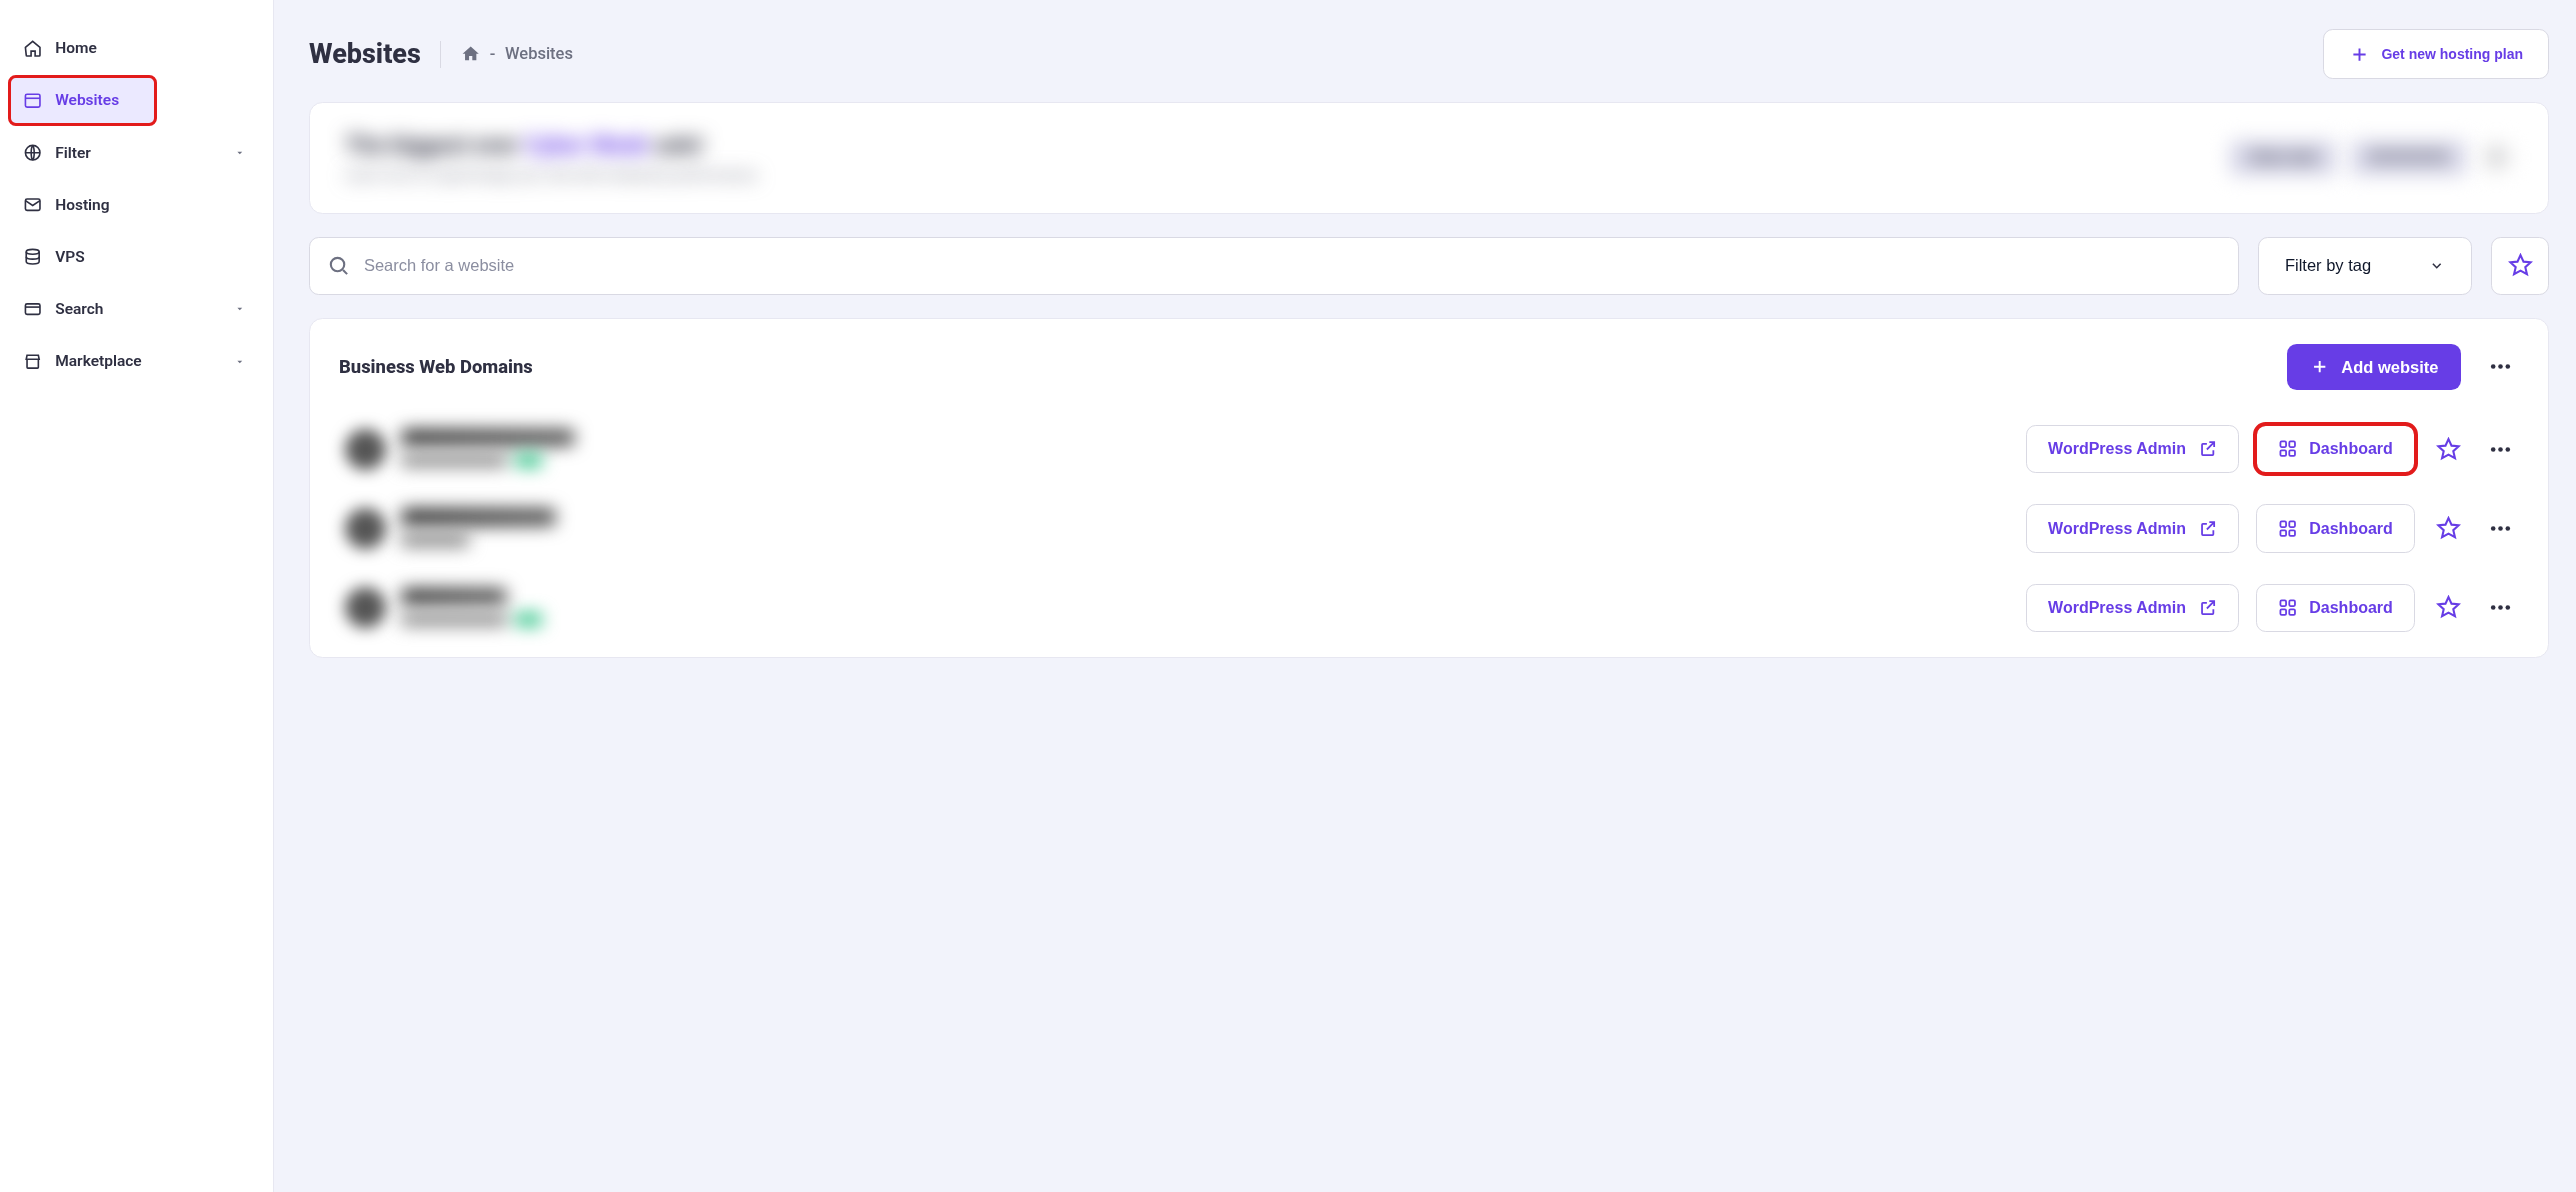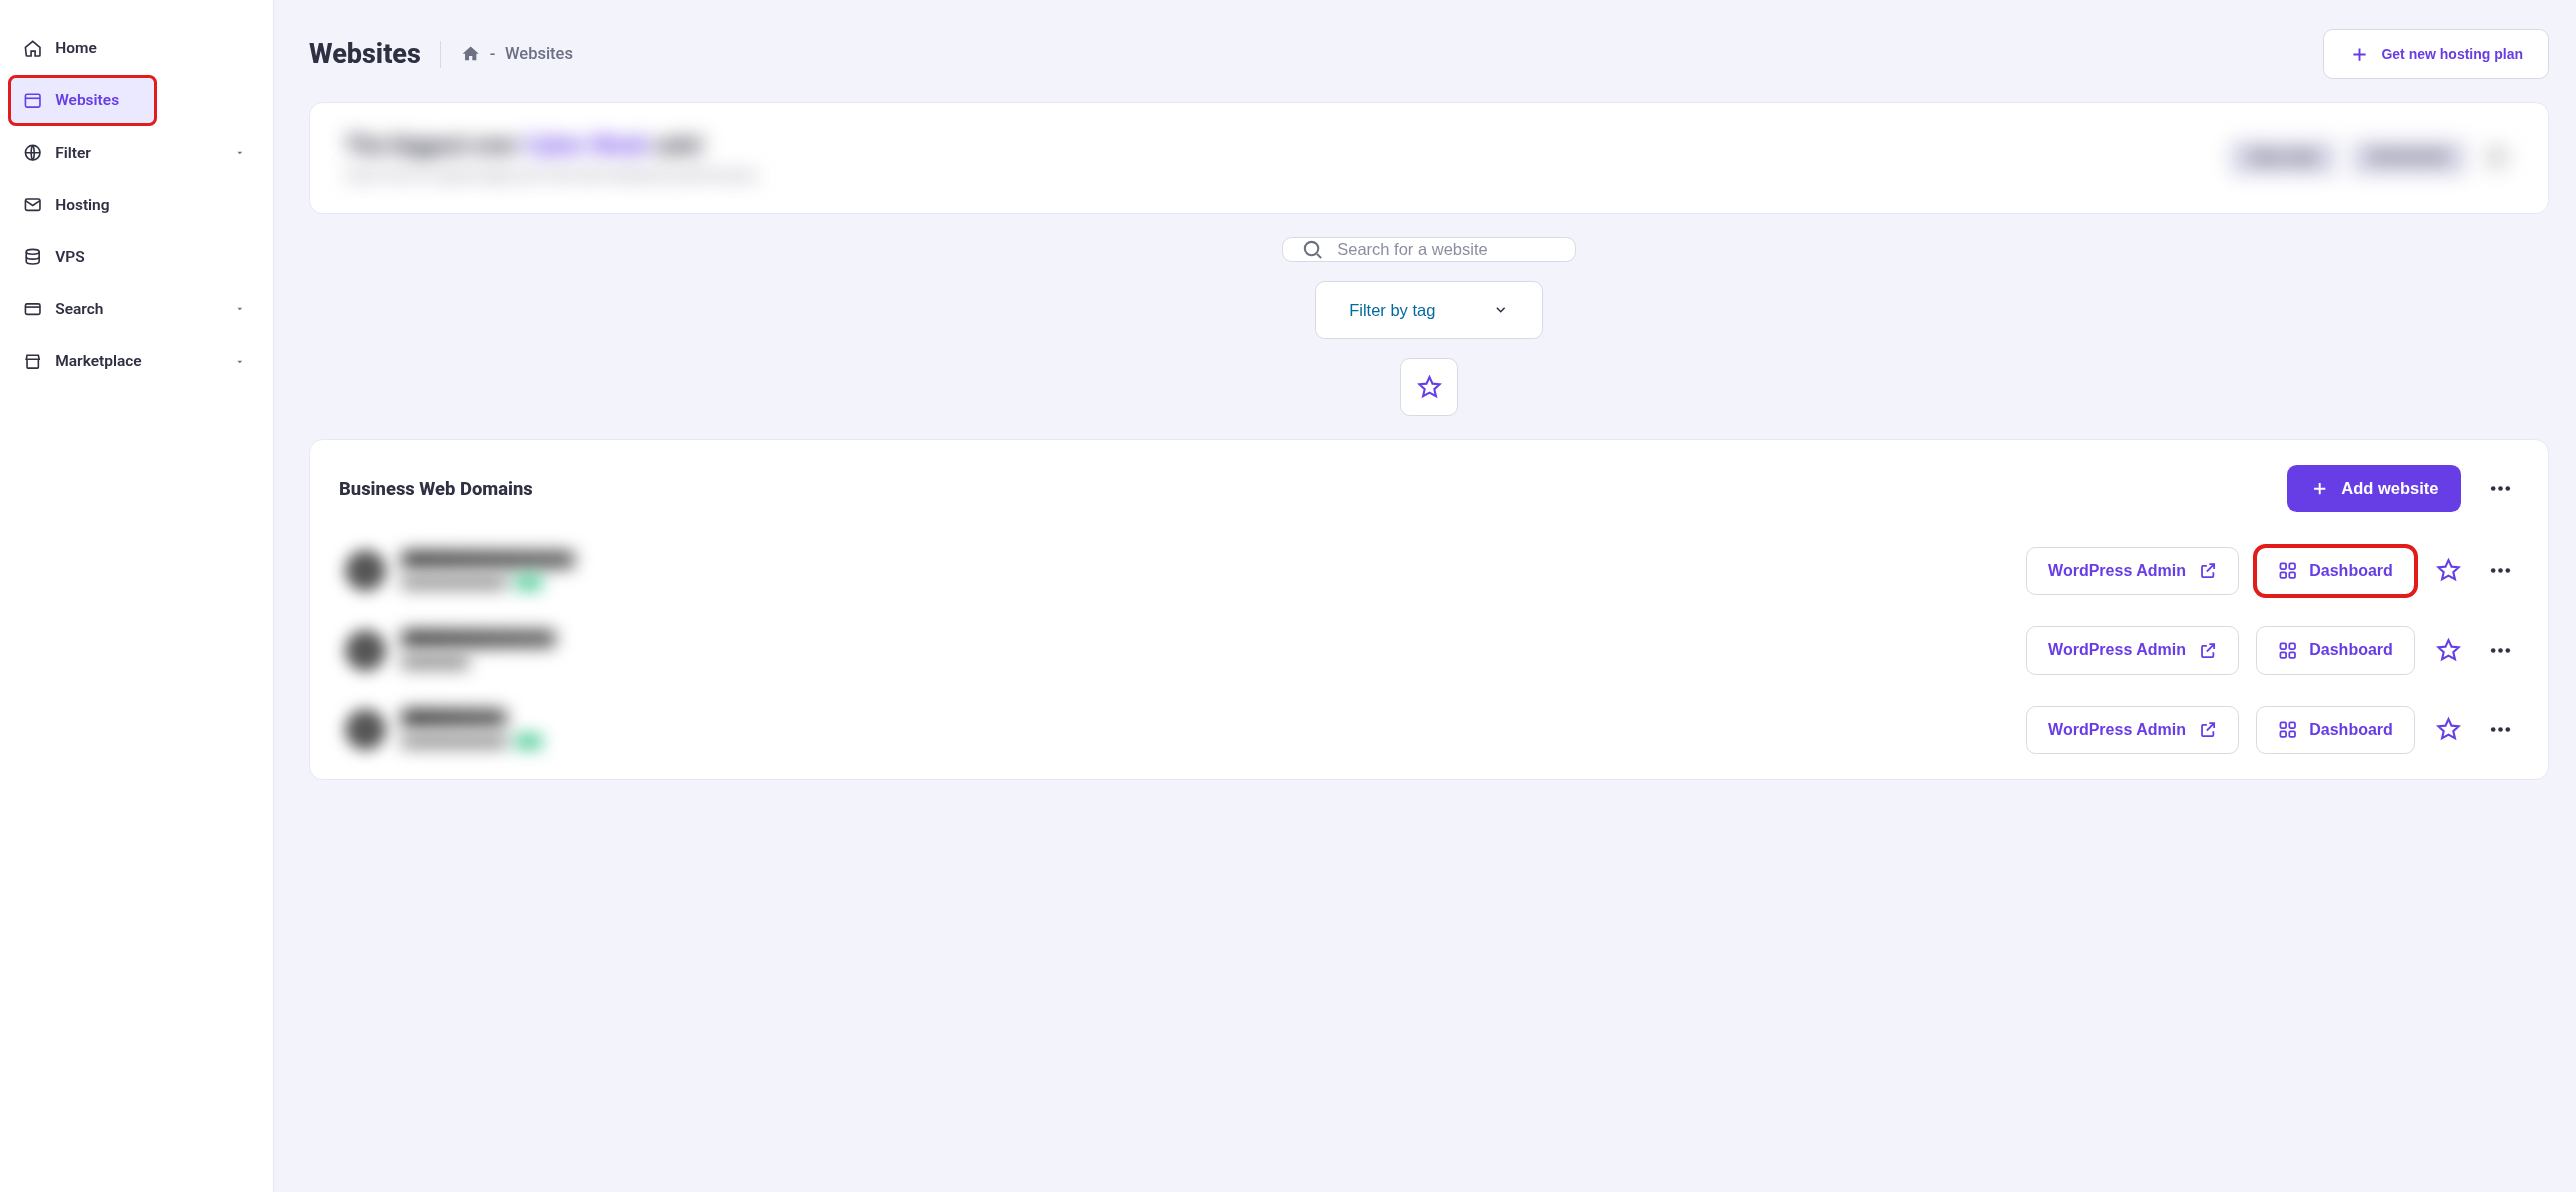--- a/index.html
+++ b/index.html
@@ -59,26 +59,26 @@
 
   .card { background:#fff; border-radius:13.5px; border:1px solid #e7e7f1; }
   .promo { padding: 29px 35px; display:flex; align-items:center; justify-content:space-between; margin-bottom:23px;}
   .promo-left .line1 { filter: blur(9.7px); font-size:23px; font-weight:800; color:#2f3042; margin-bottom:7.7px;}
   .promo-left .line1 span.accent { color:#673de6; }
   .promo-left .line2 { filter: blur(9.7px); color:#6d7081; font-size:14.5px;}
   .promo-right { display:flex; align-items:center; gap:13.5px;}
   .promo-right .pill { filter: blur(9.7px); background:#d9d9ea; border-radius:7.7px; padding:9.7px 19.4px; font-weight:700;}
   .promo-right .x { filter: blur(9.7px); width:33px; height:33px; border-radius:50%; background:#eee; display:flex; align-items:center; justify-content:center;}
 
-  .filters { display:flex; align-items:center; gap:19.4px; margin-bottom:23px; padding: 0; flex-direction: column; }
+  .filters { display:flex; align-items:center; gap:19.4px; margin-bottom:23px; padding: 0; }
   .search-wrap { flex:1; background:#fff; border:1px solid #d9d9e3; border-radius:9.7px; display:flex; align-items:center; padding: 0 17.4px; height:58px;}
   .search-wrap svg { width:23px; height:23px; color:#6d7081; margin-right:13.5px;}
   .search-wrap input { flex:1; border:none; outline:none; font-size:16.5px; color:#2f3042; background:transparent;}
   .search-wrap input::placeholder{ color:#8b8ea0;}
-  .filter-tag { background:#fff; border:1px solid #d9d9e3; border-radius:9.7px; height:58px; padding:0 33px; display:flex; align-items:center; gap:58px; font-size:16.5px; color:#0369a1; cursor:pointer; font-weight:500;}
+  .filter-tag { background:#fff; border:1px solid #d9d9e3; border-radius:9.7px; height:58px; padding:0 26px; display:flex; align-items:center; gap:58px; font-size:16.5px; color:#0f172a; cursor:pointer; font-weight:500;}
   .filter-tag svg{ width:15.5px; height:15.5px;}
   .fav-box { background:#fff; border:1px solid #d9d9e3; border-radius:9.7px; width:58px; height:58px; display:flex; align-items:center; justify-content:center; cursor:pointer;}
   .fav-box svg { width:25px; height:25px; }
 
   .host-card { padding: 25px 29px 9.7px 29px; }
   .host-head { display:flex; align-items:center; justify-content:space-between; margin-bottom:19.4px;}
   .host-title { font-size:18.4px; font-weight:800; color:#2f3042;}
   .host-head-actions { display:flex; align-items:center; gap:21px;}
   .add-btn { background:#673de6; color:#fff; border:none; border-radius:9.7px; padding:13.5px 23px; display:flex; align-items:flex-end; gap:11.6px; font-size:16.5px; font-weight:700; cursor:pointer;}
   .add-btn svg{width:19.4px;height:19.4px;}

